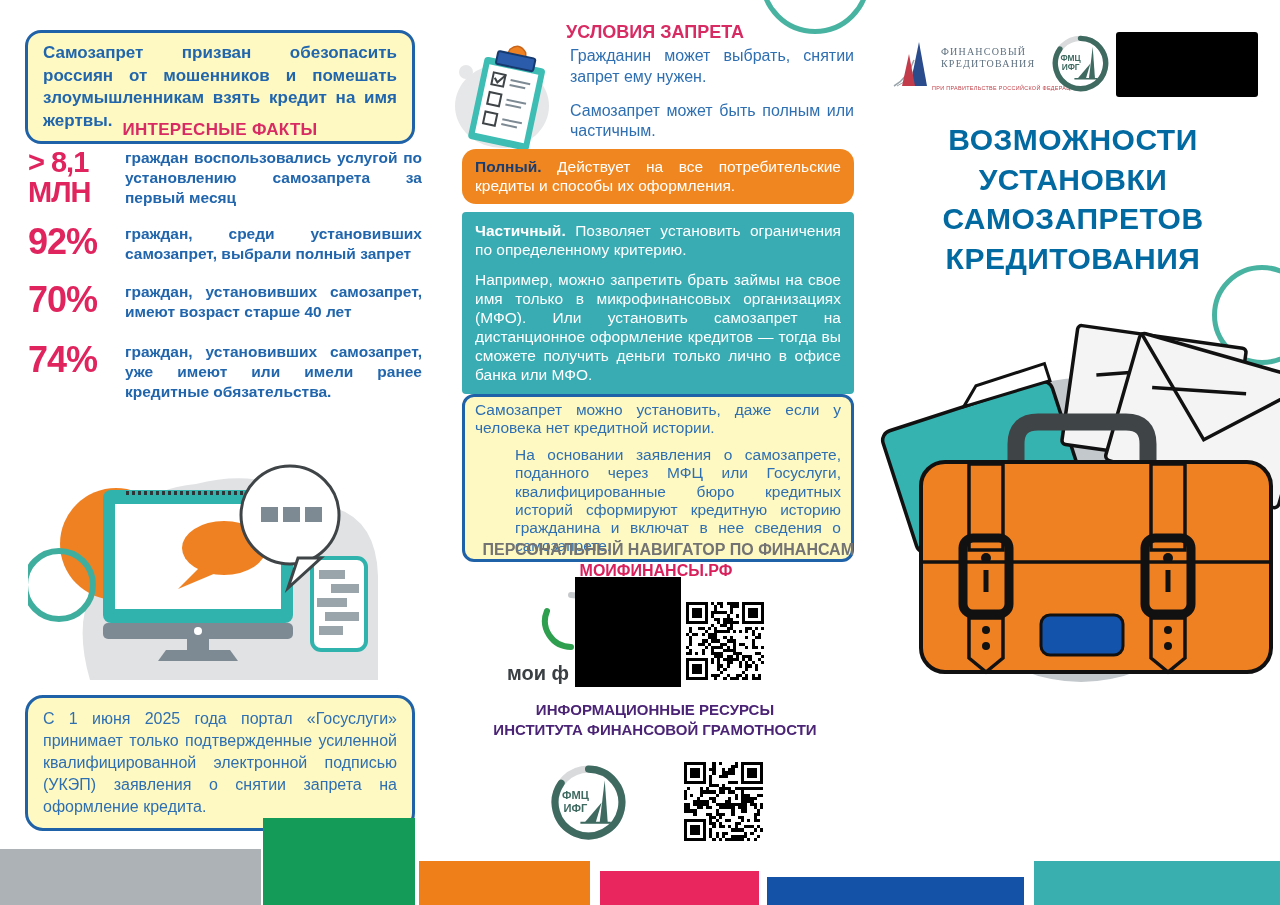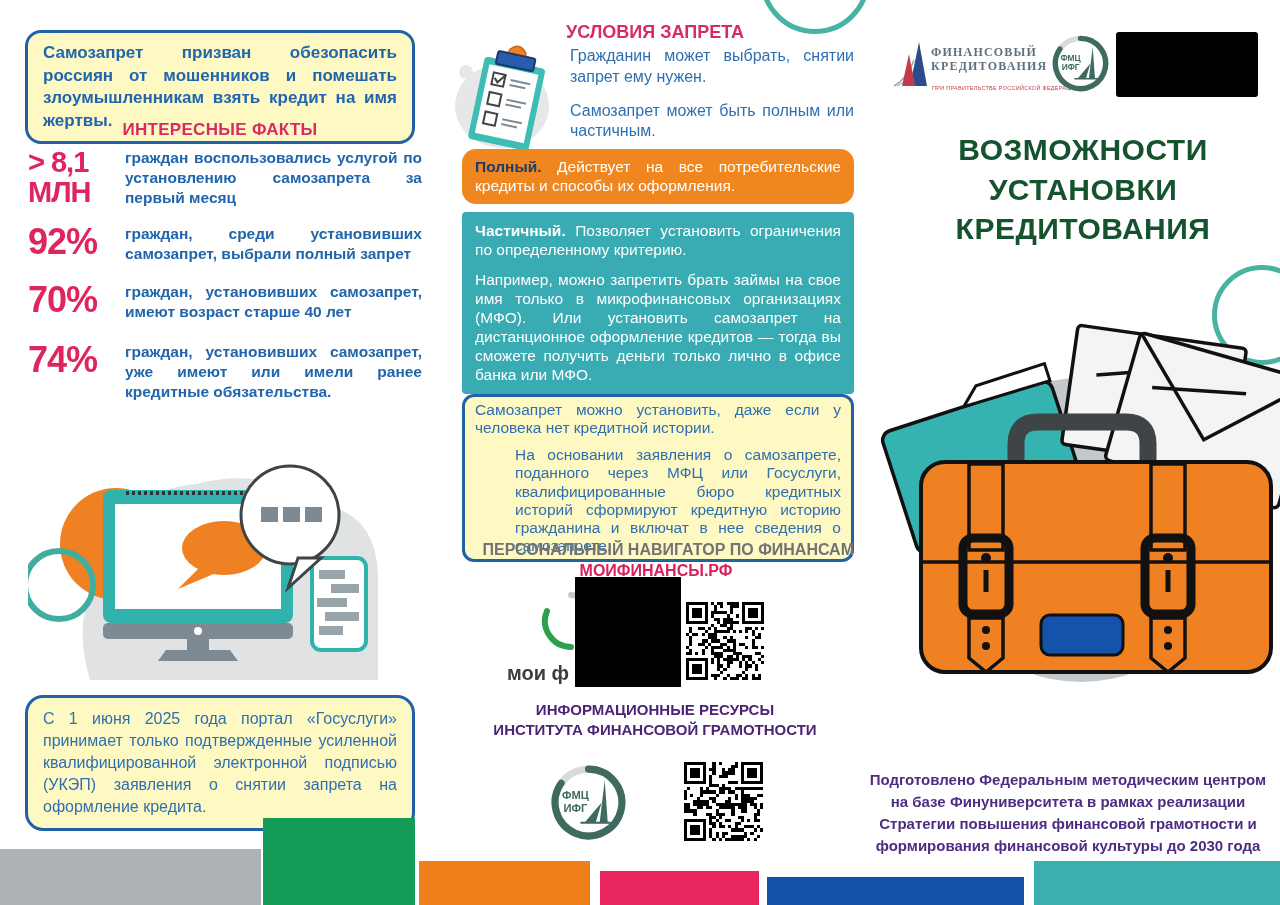--- a/index.html
+++ b/index.html
@@ -57,28 +57,28 @@
   .qr svg{width:100%;height:100%;display:block;}
   .qr1{left:686px;top:602px;width:78px;height:78px;}
   .qr2{left:684px;top:762px;width:79px;height:79px;}
   .resources-title{position:absolute;left:455px;top:700px;width:400px;text-align:center;
                    color:#4B2475;font-weight:bold;font-size:15px;line-height:1.3;}
   .fmc-logo-mid{position:absolute;left:548px;top:762px;width:81px;height:81px;}
 
   
   .univ-logo{position:absolute;left:892px;top:38px;width:155px;height:62px;}
   .univ-icon{position:absolute;left:0;top:2px;width:36px;height:48px;}
-  .univ-text{position:absolute;left:39px;top:8px;font-family:"Liberation Serif","DejaVu Serif",serif;
-             color:#5E707F;font-size:12px;line-height:1.15;letter-spacing:1.2px;white-space:nowrap;font-weight:bold;}
+  .univ-text{position:absolute;left:49px;top:8px;font-family:"Liberation Serif","DejaVu Serif",serif;
+             color:#5E707F;font-size:10px;line-height:1.15;letter-spacing:1.2px;white-space:nowrap;}
   .univ-sub{position:absolute;left:40px;top:47px;color:#C04048;font-size:5.4px;letter-spacing:.35px;
             font-family:"Liberation Sans",sans-serif;white-space:nowrap;}
   .fmc-logo-right{position:absolute;left:1050px;top:33px;width:61px;height:61px;}
   .right-censor{left:1116px;top:32px;width:142px;height:65px;border-radius:3px;}
-  .main-title{position:absolute;left:875px;top:120px;width:396px;margin:10px;text-align:center;
-              color:#14532d;font-size:30px;font-weight:bold;line-height:1.32;letter-spacing:.5px;}
+  .main-title{position:absolute;left:875px;top:120px;width:396px;margin:0;text-align:center;
+              color:#0369a1;font-size:30px;font-weight:bold;line-height:1.32;letter-spacing:.5px;}
   .main-title span{display:block;}
   .briefcase-illo{position:absolute;left:863px;top:290px;width:417px;height:425px;}
   .footer-text{position:absolute;left:866px;top:769px;width:404px;margin:0;text-align:center;
                color:#4F2C83;font-weight:bold;font-size:15px;line-height:1.47;}
 
   
   .bar{position:absolute;bottom:0;}
   .bar1{left:0;top:849px;width:261px;}
   .bar2{left:263px;top:818px;width:152px;}
   .bar3{left:419px;top:861px;width:171px;}
@@ -668,20 +668,21 @@
     <path d="M51 60 L56 18 L59 60 Z" fill="#3E6A60"></path>
     <path d="M36 60 L53 40 L47 60 Z" fill="#3E6A60"></path>
     <line x1="32" y1="60" x2="62" y2="60" stroke="#3E6A60" stroke-width="2"></line>
   </svg>
 
   <div class="censor right-censor" data-name="censored-logo"></div>
 
   <h1 class="main-title" data-name="page-title">
     <span>ВОЗМОЖНОСТИ</span>
     <span>УСТАНОВКИ</span>
+    <span>САМОЗАПРЕТОВ</span>
     <span>КРЕДИТОВАНИЯ</span>
   </h1>
 
   <svg class="briefcase-illo" viewBox="0 0 417 425" data-name="briefcase-documents-illustration">
     <circle cx="218" cy="240" r="152" fill="#C3C8CC"></circle>
     <text x="128" y="125" font-size="70" font-weight="bold" fill="#ffffff" transform="rotate(-10 160 100)" data-name="percent-icon">%</text>
     <g transform="rotate(-18 125 175)">
       <rect x="32" y="112" width="178" height="128" rx="10" fill="#35B3B0" stroke="#111111" stroke-width="3.5"></rect>
       <path d="M120 112 l18 -16 h72 v18 Z" fill="#ffffff" stroke="#111111" stroke-width="3"></path>
     </g>
@@ -711,21 +712,20 @@
       <path d="M288 328 h34 v40 l-17 14 l-17 -14 Z" fill="#F08122" stroke="#111111" stroke-width="3.5"></path>
       <rect x="282" y="248" width="46" height="76" rx="10" fill="none" stroke="#111111" stroke-width="9"></rect>
       <circle cx="305" cy="268" r="5" fill="#111111"></circle>
       <line x1="305" y1="280" x2="305" y2="302" stroke="#111111" stroke-width="5"></line>
       <circle cx="305" cy="340" r="4" fill="#111111"></circle>
       <circle cx="305" cy="356" r="4" fill="#111111"></circle>
     </g>
     <rect x="178" y="325" width="82" height="40" rx="9" fill="#1453AC" stroke="#111111" stroke-width="3"></rect>
   </svg>
 
-  <p class="footer-text" data-name="footer-credit">Подготовлено Федеральным методическим центром  на базе Финуниверситета в рамках реализации Стратегии повышения финансовой грамотности и формирования финансовой культуры до 2030 года</p>
 
   <div class="bar bar1" data-name="decor-bar-gray" style="background: rgb(173, 178, 182);"></div>
   <div class="bar bar2" data-name="decor-bar-green" style="background: rgb(20, 155, 87);"></div>
   <div class="bar bar3" data-name="decor-bar-orange" style="background: rgb(239, 128, 25);"></div>
   <div class="bar bar4" data-name="decor-bar-pink" style="background: rgb(233, 38, 94);"></div>
   <div class="bar bar5" data-name="decor-bar-blue" style="background: rgb(20, 82, 168);"></div>
   <div class="bar bar6" data-name="decor-bar-teal" style="background: rgb(58, 175, 176);"></div>
 
 </div>
 

